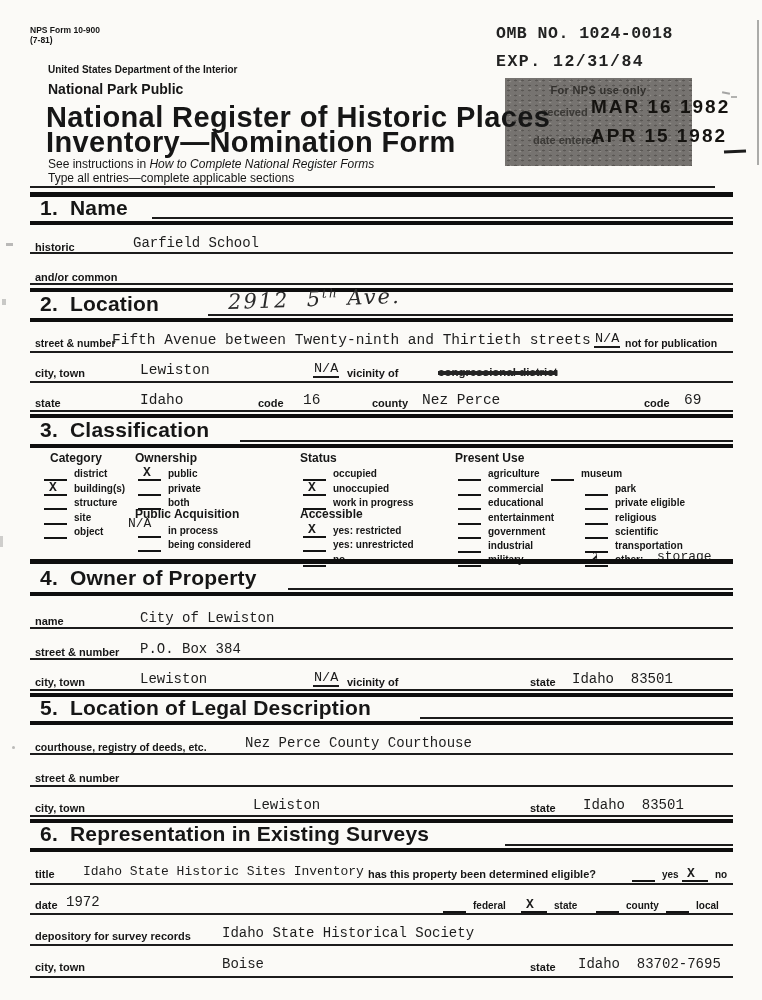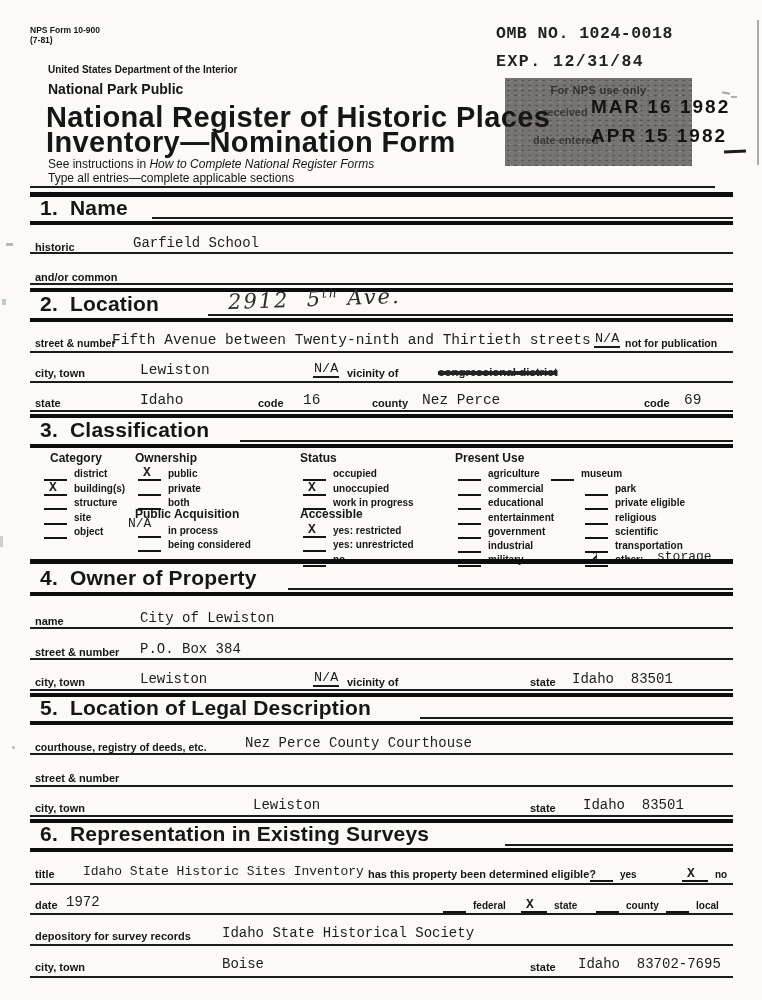--- a/index.html
+++ b/index.html
@@ -223,21 +223,21 @@
   <div class="rule" style="top:815px"></div>
 
   <div class="bar" style="top:819px"></div>
   <div class="abs sec-head" style="left:40px;top:822px">6.  Representation in Existing Surveys</div>
   <div class="thin" style="left:505px;top:844px;width:228px"></div>
   <div class="bar" style="top:848px"></div>
 
   <div class="abs lbl" style="left:35px;top:868px">title</div>
   <div class="abs val-sm" style="left:83px;top:864px">Idaho State Historic Sites Inventory</div>
   <div class="abs lbl" style="left:368px;top:868px">has this property been determined eligible?</div>
-  <div class="ck" style="left:590px;top:866px"><span class="ckline"><span class="ckmark"></span></span><span class="cklab">yes</span></div>
+  <div class="ck" style="left:632px;top:866px"><span class="ckline"><span class="ckmark"></span></span><span class="cklab">yes</span></div>
   <div class="ck" style="left:682px;top:866px"><span class="ckline" style="width:26px"><span class="ckmark">X</span></span><span class="cklab">no</span></div>
   <div class="rule" style="top:883px"></div>
 
   <div class="abs lbl" style="left:35px;top:899px">date</div>
   <div class="abs val" style="left:66px;top:894px">1972</div>
   <div class="ck" style="left:443px;top:897px"><span class="ckline"><span class="ckmark"></span></span><span class="cklab">federal</span></div>
   <div class="ck" style="left:521px;top:897px"><span class="ckline" style="width:26px"><span class="ckmark">X</span></span><span class="cklab">state</span></div>
   <div class="ck" style="left:596px;top:897px"><span class="ckline"><span class="ckmark"></span></span><span class="cklab">county</span></div>
   <div class="ck" style="left:666px;top:897px"><span class="ckline"><span class="ckmark"></span></span><span class="cklab">local</span></div>
   <div class="rule" style="top:913px"></div>

